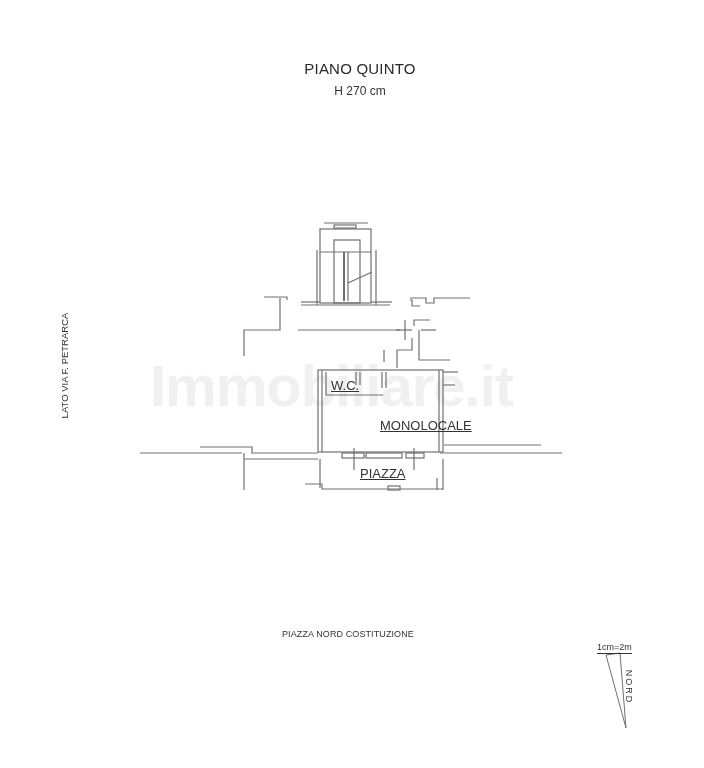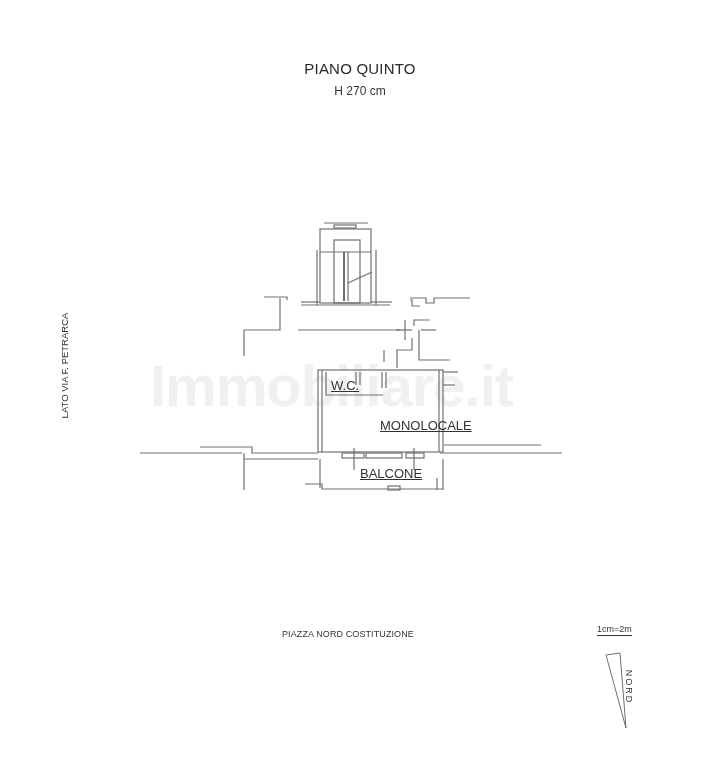--- a/index.html
+++ b/index.html
@@ -3,21 +3,21 @@
   <meta charset="utf-8">
   <style>
     html, body { margin: 0; padding: 0; background: #ffffff; }
     body { width: 704px; height: 768px; position: relative; overflow: hidden; font-family: "Liberation Sans", sans-serif; color: #222; }
     .title { position: absolute; left: 0; width: 720px; top: 60px; text-align: center; font-size: 15px; color: #2a2a2a; letter-spacing: 0.2px; }
     .subtitle { position: absolute; left: 0; width: 720px; top: 84px; text-align: center; font-size: 12px; color: #333; }
     .side-label { position: absolute; left: 4px; top: 360px; width: 120px; font-size: 9.5px; color: #333; transform: rotate(-90deg); transform-origin: center; text-align: center; }
     .street-label { position: absolute; left: 282px; top: 629px; font-size: 9px; color: #333; letter-spacing: 0.1px; }
     .room-label { position: absolute; font-size: 13px; color: #333; text-decoration: underline; }
     .wm { position: absolute; left: 150px; top: 352px; font-size: 58px; font-weight: bold; color: rgba(235,235,235,0.75); letter-spacing: -1px; pointer-events: none; font-family: "Liberation Sans", sans-serif; }
-    .scale { position: absolute; left: 597px; top: 624px; font-size: 9px; color: #333; border-bottom: 1px solid #333; padding-bottom: 1px; text-align: right; }
+    .scale { position: absolute; left: 597px; top: 642px; font-size: 9px; color: #333; border-bottom: 1px solid #333; padding-bottom: 1px; text-align: right; }
     .nord { position: absolute; left: 612px; top: 682px; font-size: 9px; color: #333; transform: rotate(90deg); transform-origin: center; letter-spacing: 2px; }
     svg { position: absolute; left: 0; top: 0; }
   </style>
 </head>
 <body>
 
 <div class="title">PIANO QUINTO</div>
 <div class="subtitle">H 270 cm</div>
 
 <div class="wm">Immobiliare.it</div>
@@ -90,18 +90,18 @@
     <rect x="388" y="486" width="12" height="4"></rect>
   </g>
 
   <g>
     <path d="M 606 655 L 620 653 L 626 728 Z" stroke-width="1"></path>
   </g>
 </svg>
 
 <div class="room-label" style="left:331px; top:378px;">W.C.</div>
 <div class="room-label" style="left:336px; top:418px;padding-left:44px;">MONOLOCALE</div>
-<div class="room-label" style="left:360px; top:466px;">BALCONE</div>
+<div class="room-label" style="left:360px; top:466px;">PIAZZA</div>
 
 <div class="side-label">LATO VIA F. PETRARCA</div>
 <div class="street-label">PIAZZA NORD COSTITUZIONE</div>
 <div class="scale">1cm=2m</div>
 <div class="nord">NORD</div>
 
 </body></html>

